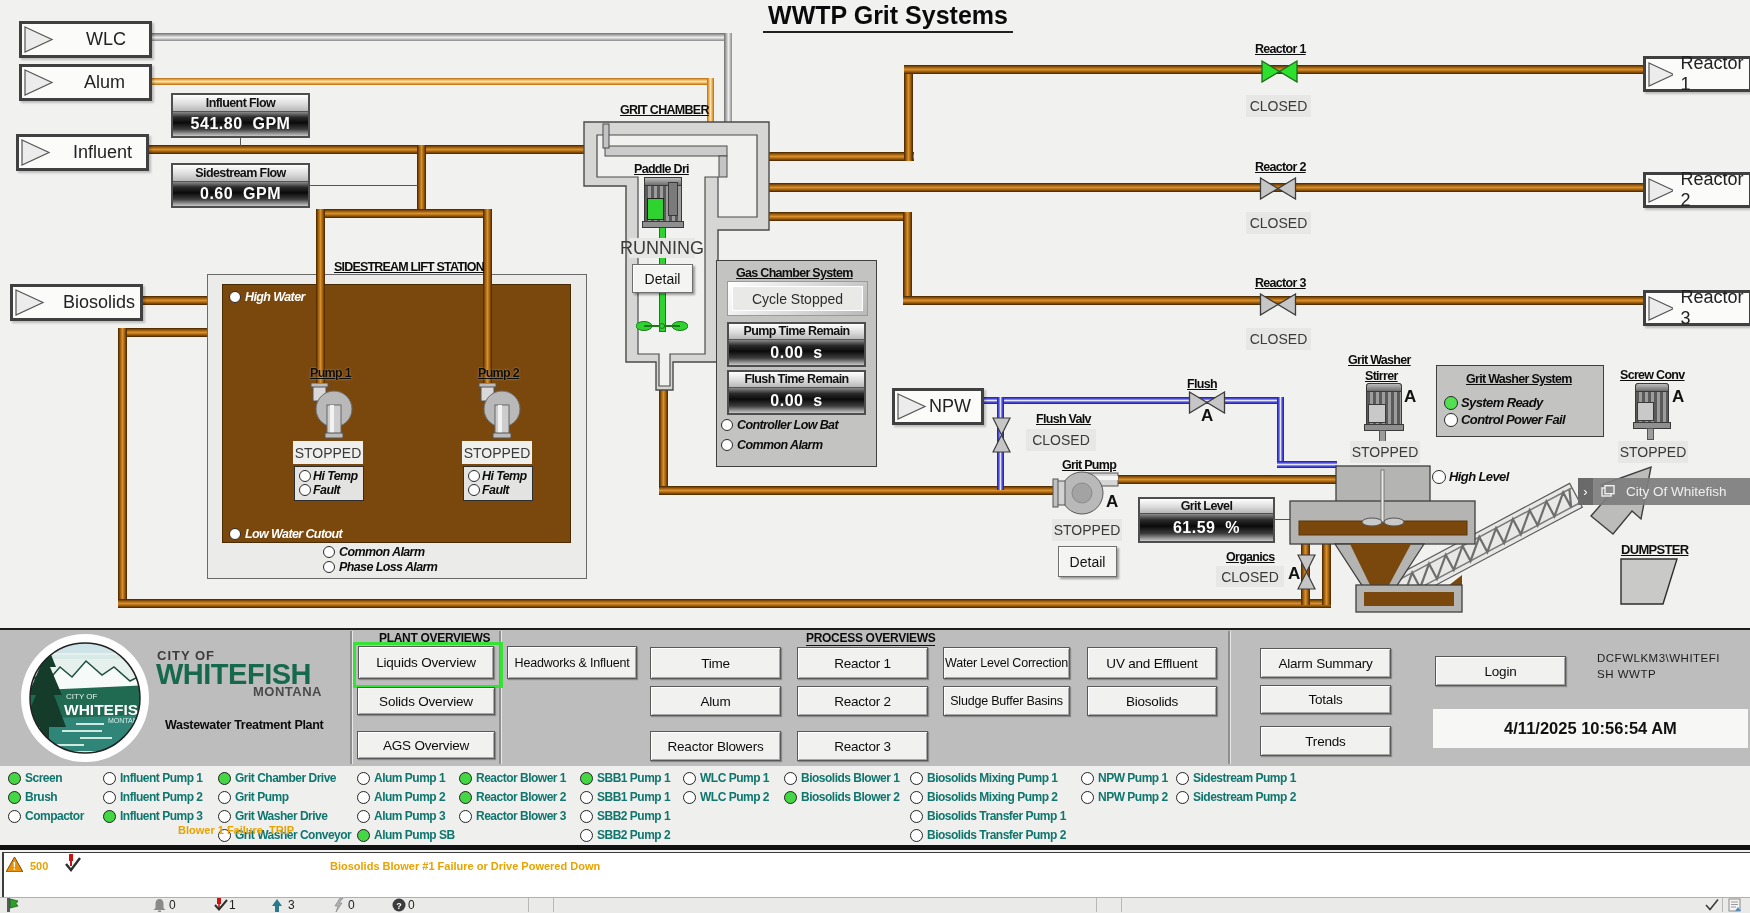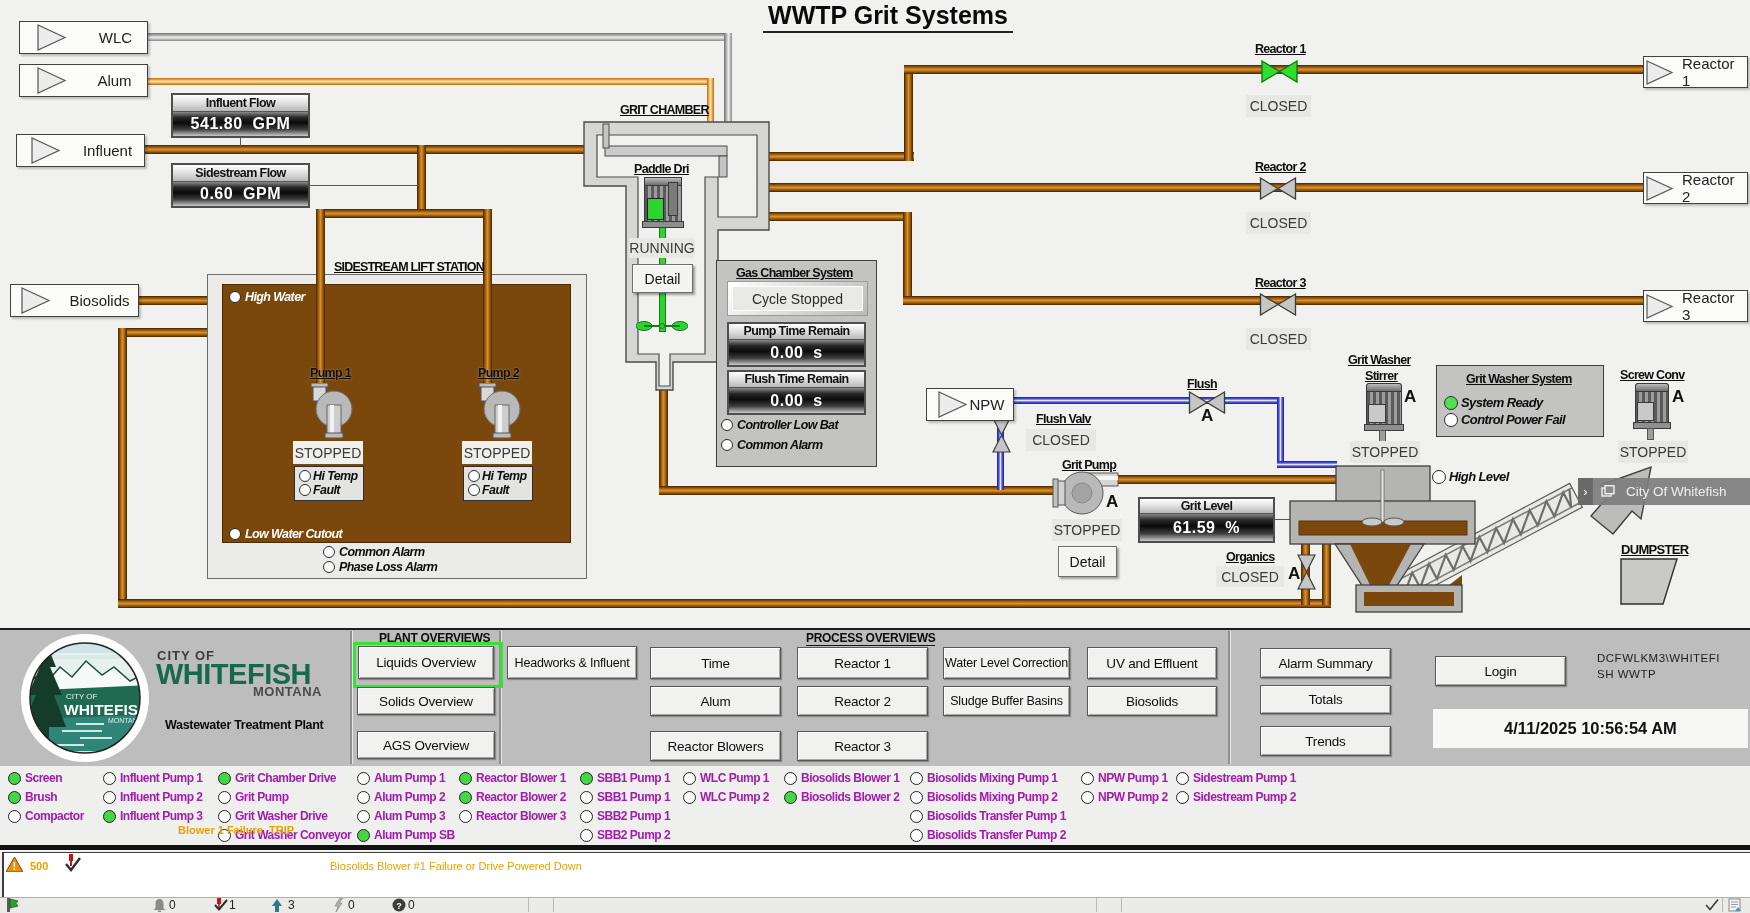--- a/index.html
+++ b/index.html
@@ -6,34 +6,34 @@
 body{width:1750px;height:913px;background:#f1f1ef;font-family:"Liberation Sans",sans-serif;position:relative;overflow:hidden;}
 .ab{position:absolute;}
 .hp{position:absolute;height:9px;background:linear-gradient(180deg,#3f2300 0%,#9c5c0c 25%,#d98f2b 50%,#9c5c0c 75%,#3f2300 100%);z-index:1;}
 .vp{position:absolute;width:9px;background:linear-gradient(90deg,#3f2300 0%,#9c5c0c 25%,#d98f2b 50%,#9c5c0c 75%,#3f2300 100%);z-index:1;}
 .hg{position:absolute;height:8px;background:linear-gradient(180deg,#6f6f6f 0%,#c9c9c9 40%,#efefef 55%,#8a8a8a 100%);z-index:1;}
 .vg{position:absolute;width:8px;background:linear-gradient(90deg,#6f6f6f 0%,#c9c9c9 40%,#efefef 55%,#8a8a8a 100%);z-index:1;}
 .ha{position:absolute;height:7px;background:linear-gradient(180deg,#b56a10 0%,#e8a849 25%,#ffe3b0 50%,#e8a849 75%,#b56a10 100%);z-index:1;}
 .va{position:absolute;width:7px;background:linear-gradient(90deg,#b56a10 0%,#e8a849 25%,#ffe3b0 50%,#e8a849 75%,#b56a10 100%);z-index:1;}
 .hb{position:absolute;height:7px;background:linear-gradient(180deg,#1717b4 0%,#5a5ae0 30%,#e4e8ff 50%,#5a5ae0 70%,#1717b4 100%);z-index:1;}
 .vb{position:absolute;width:7px;background:linear-gradient(90deg,#1717b4 0%,#5a5ae0 30%,#e4e8ff 50%,#5a5ae0 70%,#1717b4 100%);z-index:1;}
-.abox{position:absolute;background:#fbfbfa;border:1px solid #404040;box-shadow:2px 2px 2px rgba(0,0,0,0.22);display:flex;align-items:center;z-index:4;font-size:15px;color:#222;justify-content:center;}
+.abox{position:absolute;background:#fbfbfa;border:3px solid #404040;box-shadow:2px 2px 2px rgba(0,0,0,0.22);display:flex;align-items:center;z-index:4;font-size:18px;color:#222;}
 .abox svg{margin-left:2px;}
 .lbl{position:absolute;font-weight:bold;font-size:12.5px;color:#0d0d0d;text-decoration:underline;letter-spacing:-0.7px;white-space:nowrap;z-index:4;}
 .sbox{position:absolute;background:#e7e7e5;color:#3a3a3a;font-size:14px;display:flex;align-items:center;justify-content:center;z-index:4;white-space:nowrap;}
 .btn2{position:absolute;background:#f4f4f3;border:1px solid #6e6e6e;box-shadow:inset 1px 1px 0 #fff,1.5px 1.5px 2px rgba(0,0,0,.35);display:flex;align-items:center;justify-content:center;font-size:14px;color:#111;z-index:4;}
 .disp{position:absolute;border:2px solid #4e4e4e;z-index:4;}
 .disp .t{background:linear-gradient(180deg,#ffffff 0%,#dcdcdc 55%,#b8b8b8 100%);border-bottom:1px solid #555;font-weight:bold;font-size:12.5px;letter-spacing:-0.6px;color:#111;text-align:center;}
 .disp .v{background:linear-gradient(180deg,#8a8a8a 0%,#2a2a2a 22%,#0a0a0a 45%,#3c3c3c 72%,#c9c9c9 100%);color:#fff;font-weight:bold;text-align:center;letter-spacing:0.5px;}
 .rad{position:absolute;width:10px;height:10px;border-radius:50%;background:#fdfdfd;border:1.5px solid #2a2a2a;z-index:5;}
 .rad.g{background:#52e052;}
 .blab{position:absolute;font-weight:bold;font-size:12.5px;letter-spacing:-0.6px;color:#0d0d0d;white-space:nowrap;z-index:5;font-style:italic;}
 .a{position:absolute;font-weight:bold;font-size:17px;color:#111;z-index:5;}
 .nbtn{position:absolute;background:#f1f1f0;border:1px solid #585858;box-shadow:inset 1px 1px 0 #ffffff,inset -1px -1px 0 #a8a8a8,1px 1px 1px #8a8a8a;display:flex;align-items:center;justify-content:center;font-size:13.5px;letter-spacing:-0.2px;color:#0c0c0c;z-index:6;white-space:nowrap;}
-.st{position:absolute;font-weight:bold;font-size:12px;letter-spacing:-0.5px;color:#a21caf;white-space:nowrap;z-index:6;}
+.st{position:absolute;font-weight:bold;font-size:12px;letter-spacing:-0.5px;color:#0f766e;white-space:nowrap;z-index:6;}
 .stc{position:absolute;width:11px;height:11px;border-radius:50%;background:#fff;border:1.5px solid #222;z-index:6;}
 .stc.g{background:#44d644;}
 svg{display:block;}
 .z2{z-index:2;}.z3{z-index:3;}.z4{z-index:4;}
 </style>
 </head>
 <body>
 
 <div class="ab" style="left:763px;top:1px;width:250px;text-align:center;font-size:25px;font-weight:bold;color:#0a0a0a;border-bottom:2px solid #222;padding-bottom:1px;z-index:4;">WWTP Grit Systems</div>
 
@@ -102,21 +102,21 @@
       <path d="M1,1 L28,13.5 L1,26 Z" fill="#ececec" stroke="#555" stroke-width="1.2"></path>
     </svg>
     <span style="margin-left:22px;">Influent</span>
   </div>
 <div class="abox" style="left:10px;top:284px;width:127px;height:31px;">
     <svg width="30" height="27">
       <path d="M1,1 L28,13.5 L1,26 Z" fill="#ececec" stroke="#555" stroke-width="1.2"></path>
     </svg>
     <span style="margin-left:18px;">Biosolids</span>
   </div>
-<div class="abox" style="left:926px;top:388px;width:86px;height:31px;">
+<div class="abox" style="left:892px;top:388px;width:86px;height:31px;">
     <svg width="30" height="27">
       <path d="M1,1 L28,13.5 L1,26 Z" fill="#ececec" stroke="#555" stroke-width="1.2"></path>
     </svg>
     <span style="margin-left:2px;">NPW</span>
   </div>
 <div class="abox" style="left:1643px;top:56px;width:103px;height:30px;">
     <svg width="28" height="25">
       <path d="M1,1 L26,12.5 L1,24 Z" fill="#ececec" stroke="#555" stroke-width="1.2"></path>
     </svg>
     <span style="margin-left:8px;">Reactor 1</span>
@@ -162,21 +162,21 @@
 <div class="ab z3" style="left:642px;top:221px;width:40px;height:5px;background:#8f8f8f;border:1px solid #3a3a3a;"></div>
 <div class="ab z3" style="left:647px;top:198px;width:15px;height:20px;background:#2fd32f;border:1px solid #222;"></div>
 <div class="ab z3" style="left:668px;top:182px;width:8px;height:32px;background:#7b7b7b;border:1px solid #3a3a3a;"></div>
 <div class="ab z2" style="left:659px;top:226px;width:5px;height:104px;background:#2fd32f;border:1px solid #1c7a1c;"></div>
 <svg class="ab z3" style="left:636px;top:318px;" width="52" height="16" viewBox="0 0 52 16">
   <ellipse cx="8" cy="8" rx="8" ry="4.5" fill="#2fd32f" stroke="#1c7a1c"></ellipse>
   <ellipse cx="44" cy="8" rx="8" ry="4.5" fill="#2fd32f" stroke="#1c7a1c"></ellipse>
   <path d="M8,8 L44,8" stroke="#1c7a1c" stroke-width="2"></path>
   <circle cx="26" cy="8" r="2.5" fill="#2fd32f" stroke="#1c7a1c"></circle>
 </svg>
-<div class="sbox" style="left:629px;top:238px;width:66px;height:20px;font-size:14px;">RUNNING</div>
+<div class="sbox" style="left:629px;top:238px;width:66px;height:20px;font-size:18px;">RUNNING</div>
 <div class="btn2" style="left:632px;top:264px;width:59px;height:27px;">Detail</div>
 
 <div class="ab z4" style="left:716px;top:260px;width:159px;height:205px;background:#c3c3c1;border:1.5px solid #3f3f3f;"></div>
 <div class="lbl" style="left:736px;top:266px;z-index:5;">Gas Chamber System</div>
 <div class="ab" style="left:727px;top:281px;width:139px;height:33px;background:linear-gradient(135deg,#ffffff,#b9b9b9);border:1px solid #9a9a9a;z-index:5;"></div>
 <div class="ab" style="left:732px;top:286px;width:129px;height:23px;background:#e9e9e7;border:1px solid #fff;display:flex;align-items:center;justify-content:center;font-size:14px;color:#2c2c2c;z-index:5;">Cycle Stopped</div>
 <div class="disp" style="left:727px;top:322px;width:135px;z-index:5;">
   <div class="t" style="height:15px;line-height:15px;">Pump Time Remain</div>
   <div class="v" style="height:25px;line-height:25px;font-size:16px;">0.00&nbsp;&nbsp;s</div>
 </div>
@@ -480,21 +480,21 @@
     <path d="M8.5,0 L17,15 L0,15 Z" fill="#e8920a" stroke="#7a4a00"></path>
     <text x="8.5" y="13" font-size="10" font-weight="bold" fill="#fff" text-anchor="middle">!</text>
   </svg>
 <div class="ab" style="left:30px;top:860px;font-size:11px;font-weight:bold;color:#e8a202;z-index:6;">500</div>
 <svg class="ab" style="left:64px;top:854px;z-index:6;" width="17" height="18" viewBox="0 0 17 18">
     <path d="M5,0 L9,0 L9,7 L5,7 Z" fill="#cc1111"></path>
     <path d="M7,6 L7,12" stroke="#cc1111" stroke-width="2"></path>
     <path d="M2,10 L7,16 L16,4" stroke="#2e2e2e" stroke-width="2.4" fill="none"></path>
   </svg>
 <div class="ab" style="left:178px;top:824px;font-size:11px;font-weight:bold;color:#e8a202;z-index:6;">Blower 1 Failure&nbsp;&nbsp;TRIP</div>
-<div class="ab" style="left:330px;top:860px;font-size:11px;font-weight:normal;color:#e8a202;z-index:6;">Biosolids Blower #1 Failure or Drive Powered Down</div>
+<div class="ab" style="left:330px;top:860px;font-size:11px;font-weight:bold;color:#e8a202;z-index:6;">Biosolids Blower #1 Failure or Drive Powered Down</div>
 
 <div class="ab" style="left:0;top:897px;width:1750px;height:16px;background:#eaeae8;border-top:1px solid #b0b0b0;z-index:5;"></div>
 <svg class="ab" style="left:6px;top:898px;z-index:6;" width="13" height="14" viewBox="0 0 13 14">
     <rect x="1" y="0" width="3" height="14" fill="#5a5a5a"></rect>
     <path d="M4,1 L12,3 L10,5.5 L12,8 L4,10 Z" fill="#2ca02c" stroke="#1a5c1a" stroke-width="0.8"></path>
   </svg>
 <svg class="ab" style="left:153px;top:899px;z-index:6;" width="13" height="13" viewBox="0 0 13 13">
     <path d="M6.5,0 C3.5,0 2.5,2.5 2.5,5 L2.5,9 L0.5,11 L12.5,11 L10.5,9 L10.5,5 C10.5,2.5 9.5,0 6.5,0 Z" fill="#8a8a8a"></path>
     <rect x="5" y="11.5" width="3" height="1.5" fill="#8a8a8a"></rect>
   </svg>

